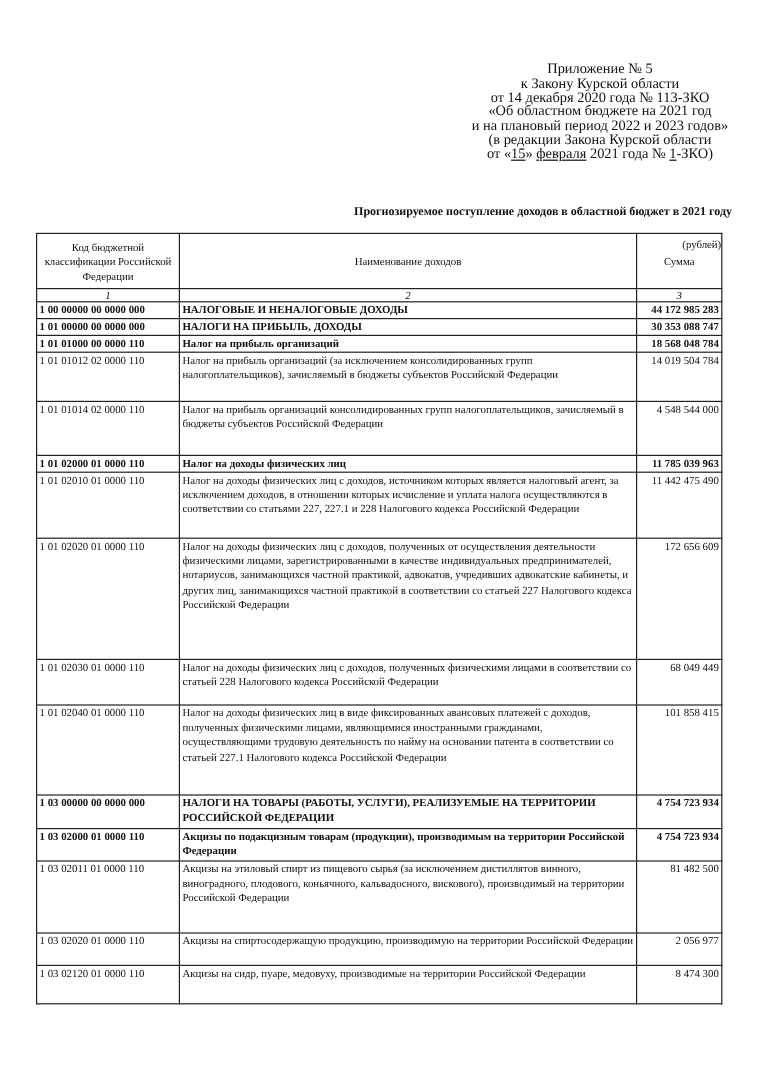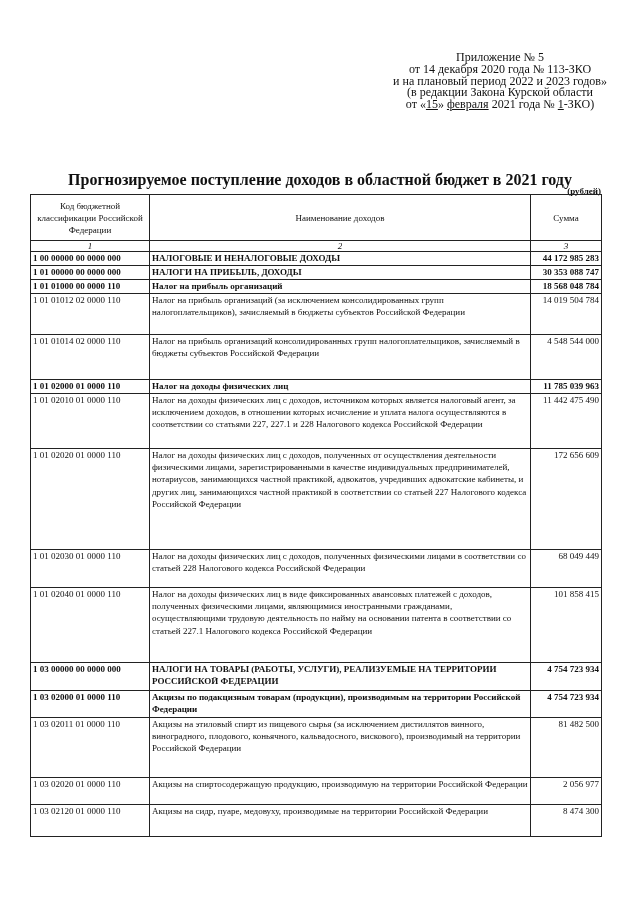--- a/index.html
+++ b/index.html
@@ -24,31 +24,30 @@
     font-size: 12px;
     line-height: 11.8px;
   }
   .appendix div { white-space: nowrap; }
   .u { text-decoration: underline; }
   .title {
     position: absolute;
     left: 30px;
     width: 580px;
     top: 171px;
-    text-align: center;
+    text-align: right;
     font-weight: bold;
-    font-size: 16px;
+    font-size: 10px;
     white-space: nowrap;
   }
   .units {
     position: absolute;
     right: 39px;
-    top: 186px;
+    top: 199px;
     font-size: 9px;
-    font-weight: bold;
   }
   table.budget {
     position: absolute;
     left: 30px;
     top: 194px;
     width: 571px;
     border-collapse: collapse;
     table-layout: fixed;
     font-size: 9px;
     line-height: 12.2px;
@@ -71,21 +70,23 @@
   td.code { white-space: nowrap; }
   tr.idx td { text-align: center; font-style: italic; height: 10px; line-height: 10px; }
   tr.bold td { font-weight: bold; }
   tr.top-total td { font-weight: bold; }
 </style>
 </head>
 <body>
 
 <div class="appendix">
   <div>Приложение № 5</div>
+  <div>к Закону Курской области</div>
   <div>от 14 декабря 2020 года № 113-ЗКО</div>
+  <div>«Об областном бюджете на 2021 год</div>
   <div>и на плановый период 2022 и 2023 годов»</div>
   <div>(в редакции Закона Курской области</div>
   <div><span>от «</span><span class="u">15</span><span>» </span><span class="u">февраля</span><span> 2021 года № </span><span class="u">1</span><span>-ЗКО)</span></div>
 </div>
 
 <div class="title">Прогнозируемое поступление доходов в областной бюджет в 2021 году</div>
 <div class="units">(рублей)</div>
 
 <table class="budget">
   <colgroup>

